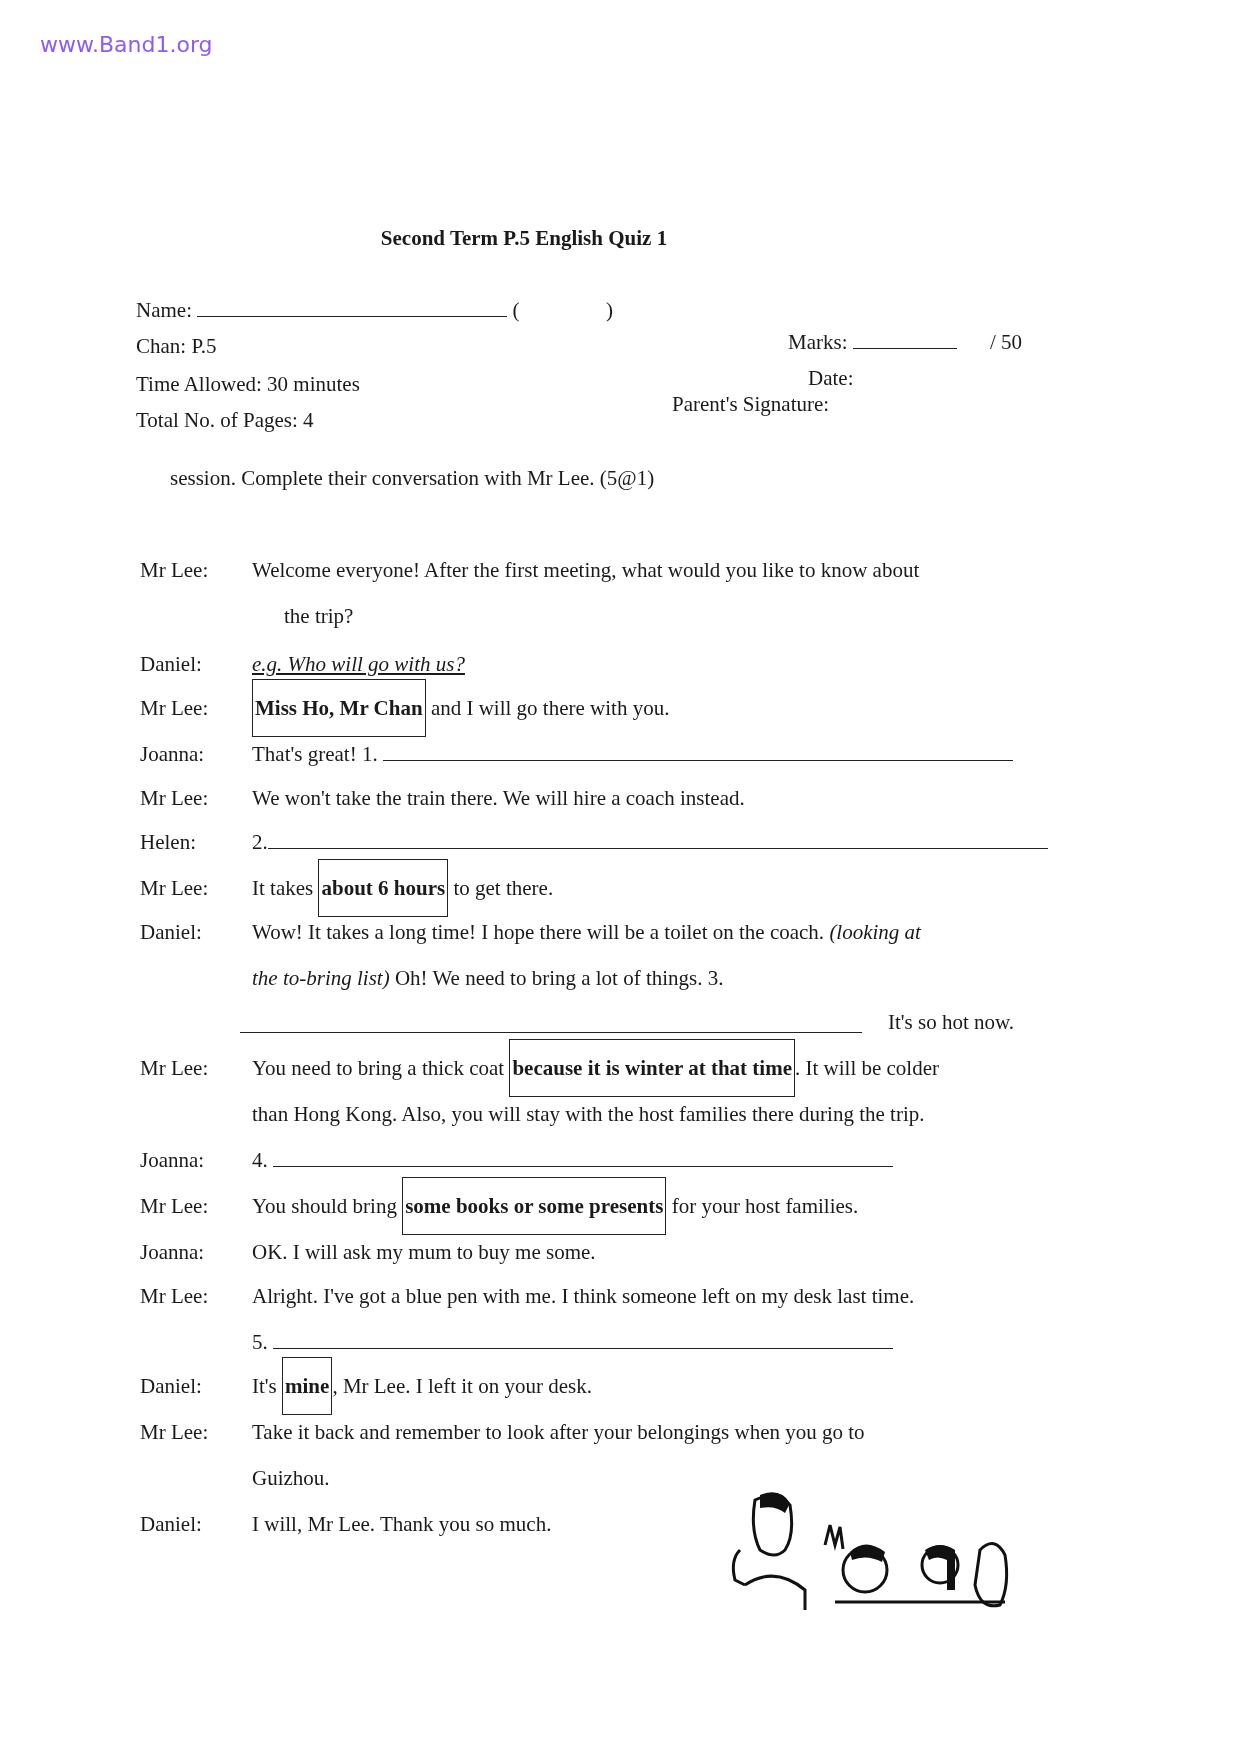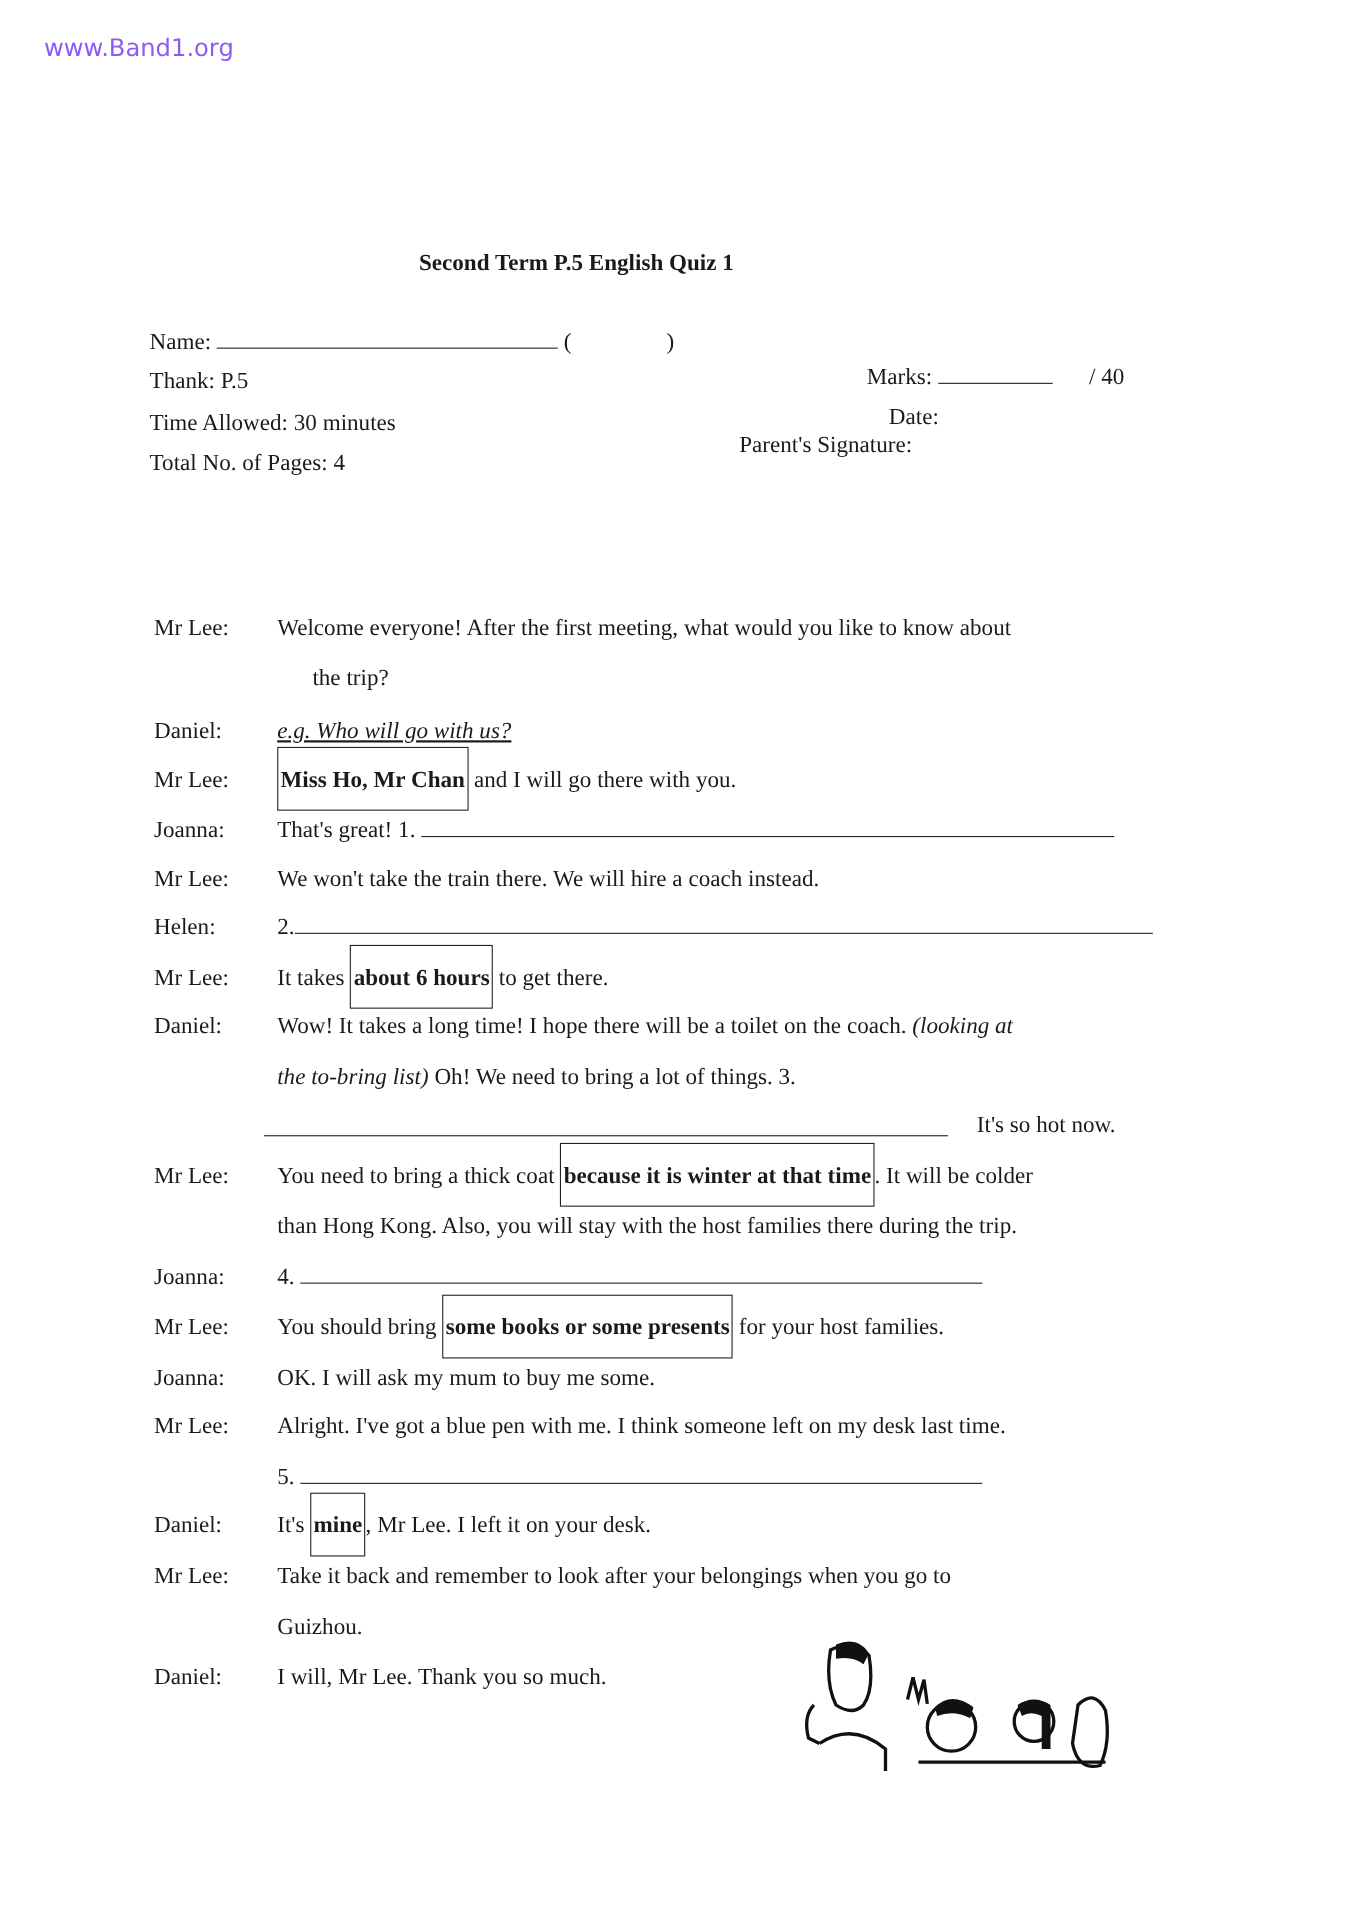--- a/index.html
+++ b/index.html
@@ -27,33 +27,34 @@
 <div class="site">www.Band1.org</div>
 <div class="title">Second Term P.5 English Quiz 1</div>
 
 <div class="hdr" style="left:136px; top:298px;">
   <span>Name:</span>
   <span class="blank" style="width:310px;"></span>
   <span>(</span>
   <span style="display:inline-block;width:76px;"></span>
   <span>)</span>
 </div>
-<div class="hdr" style="left:136px; top:334px;">Thank: P.5</div>
+<div class="hdr" style="left:136px; top:334px;">Chan: P.5</div>
 <div class="hdr" style="left:136px; top:372px;">Time Allowed: 30 minutes</div>
 <div class="hdr" style="left:136px; top:408px;">Total No. of Pages: 4</div>
 
 <div class="hdr" style="left:788px; top:330px;">
   <span>Marks:</span>
   <span class="blank" style="width:104px;"></span>
-  <span style="margin-left:28px;">/ 40</span>
+  <span style="margin-left:28px;">/ 50</span>
 </div>
 <div class="hdr" style="left:808px; top:366px;">Date:</div>
 <div class="hdr" style="left:672px; top:392px;">Parent's Signature:</div>
 
 <div class="intro">
+  <div class="l2">session. Complete their conversation with Mr Lee. (5@1)</div>
 </div>
 
 <div class="row" style="top:558px;">
   <span class="spk">Mr Lee:</span>
   <span class="txt">Welcome everyone! After the first meeting, what would you like to know about</span>
   <span class="txt" style="top:46px;margin-left:32px;">the trip?</span>
 </div>
 
 <div class="row" style="top:652px;">
   <span class="spk">Daniel:</span>

